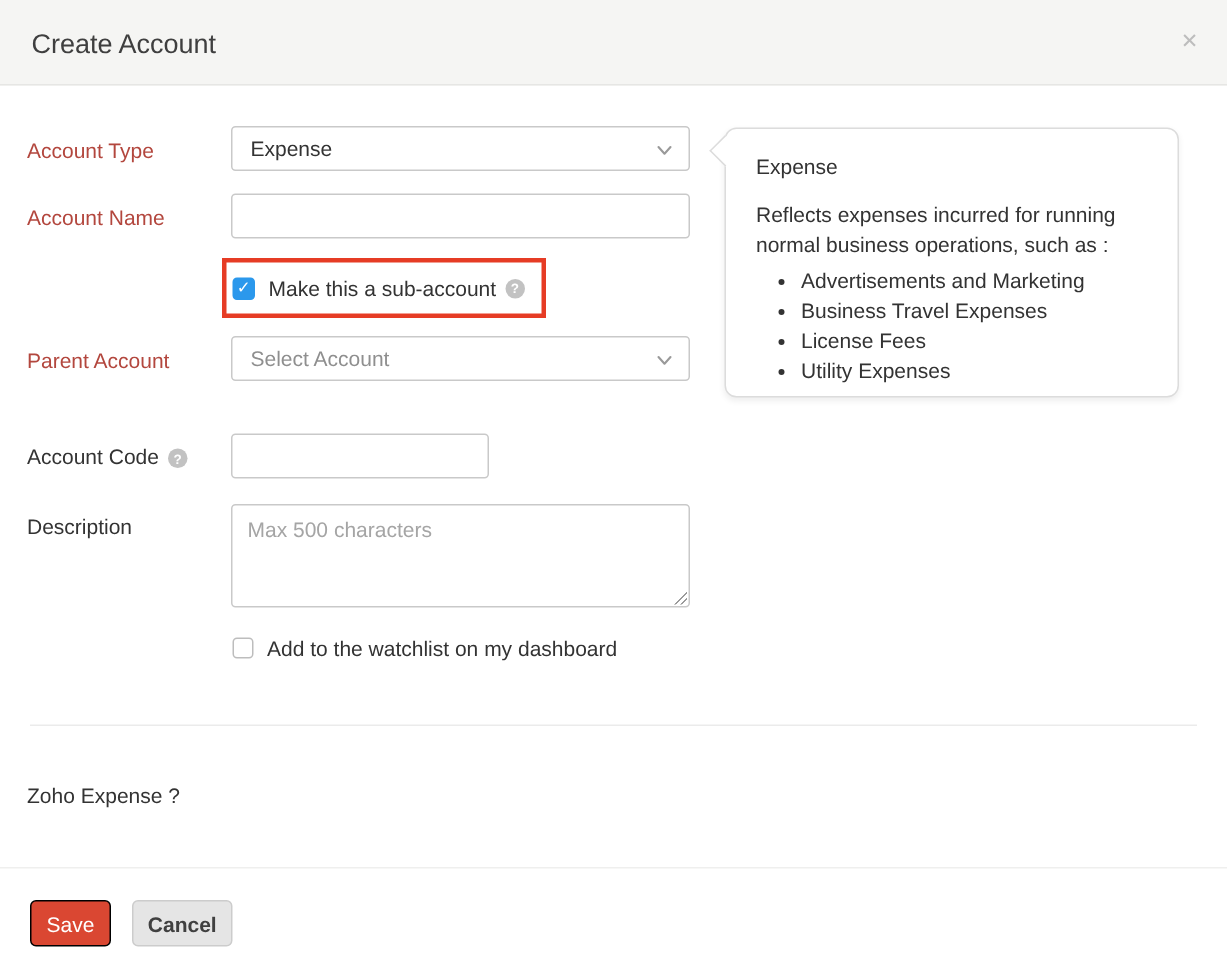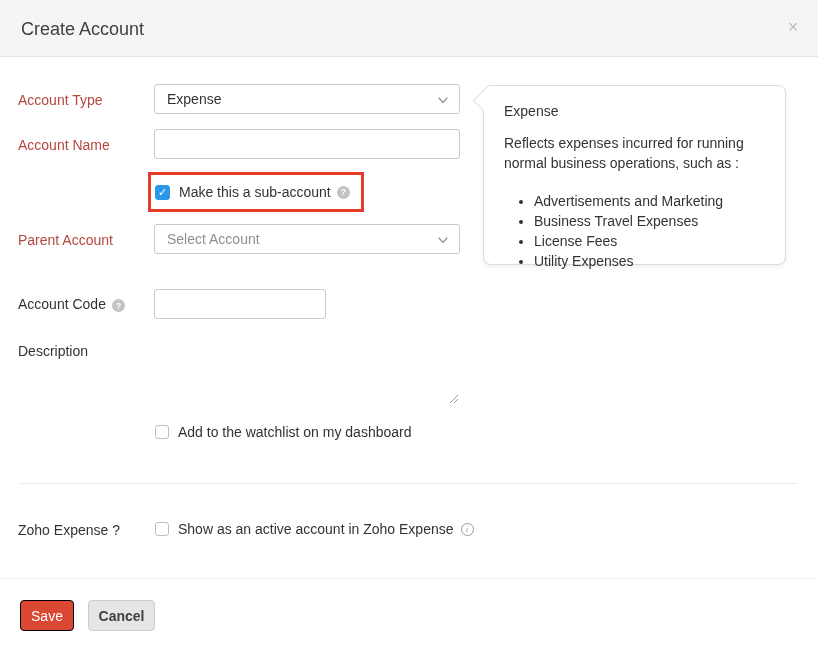--- a/index.html
+++ b/index.html
@@ -67,21 +67,21 @@
 
   
   .tooltip { position:absolute; left:483px; top:85px; width:303px; height:180px;
     background:#fff; border:1px solid #dcdcdc; border-radius:8px;
     box-shadow:0 2px 4px rgba(0,0,0,0.07); padding:17px 18px 0 20px; }
   .tooltip-arrow { position:absolute; left:-8px; top:7px; width:15px; height:15px;
     background:#fff; border-left:1px solid #dcdcdc; border-bottom:1px solid #dcdcdc;
     transform:rotate(45deg); }
   .tooltip-title { font-size:14px; color:#333; margin-bottom:14px; }
   .tooltip-desc { font-size:14px; color:#333; line-height:20px; width:262px; }
-  .tooltip ul { margin:18px 0 0 30px; }
+  .tooltip ul { margin:4px 0 0 30px; }
   .tooltip li { font-size:14px; color:#333; line-height:20px; }
 </style>
 </head>
 <body>
 
 <div class="dialog">
 
   <div class="dialog-header">
     <div class="dialog-title">Create Account</div>
     <div class="close-btn">✕</div>
@@ -119,35 +119,31 @@
     </span>
   </div>
 
   <div class="field-label" style="top:296px; display:flex; align-items:flex-end;">
     <span>Account Code</span>
     <span class="help-icon">?</span>
   </div>
   <input class="ctl text-input" style="top: 289px; width: 172px;" type="text" value="">
 
   <div class="field-label" style="top:343px;">Description</div>
+  <textarea class="ctl text-input" style="top: 336px;" placeholder="Max 500 characters"></textarea>
   <span class="resize-grip"></span>
 
   <div class="cb-row" style="left:155px; top:424px;text-align:right;">
     <span class="checkbox" style="width:14px;height:14px;"></span>
     <span class="cb-label">Add to the watchlist on my dashboard</span>
   </div>
 
   <div class="divider" style="left:20px; right:20px; top:483px;"></div>
 
   <div class="field-label" style="top:522px;">Zoho Expense ?</div>
-  <div class="cb-row" style="left:155px; top:521px;">
-    <span class="checkbox" style="width:14px;height:14px;"></span>
-    <span class="cb-label">Show as an active account in Zoho Expense</span>
-    <span class="info-icon">i</span>
-  </div>
 
   <div class="footer-sep"></div>
   <button class="btn btn-save">Save</button>
   <button class="btn btn-cancel">Cancel</button>
 
   <div class="tooltip">
     <div class="tooltip-arrow"></div>
     <div class="tooltip-title">Expense</div>
     <div class="tooltip-desc">Reflects expenses incurred for running normal business operations, such as :</div>
     <ul>

